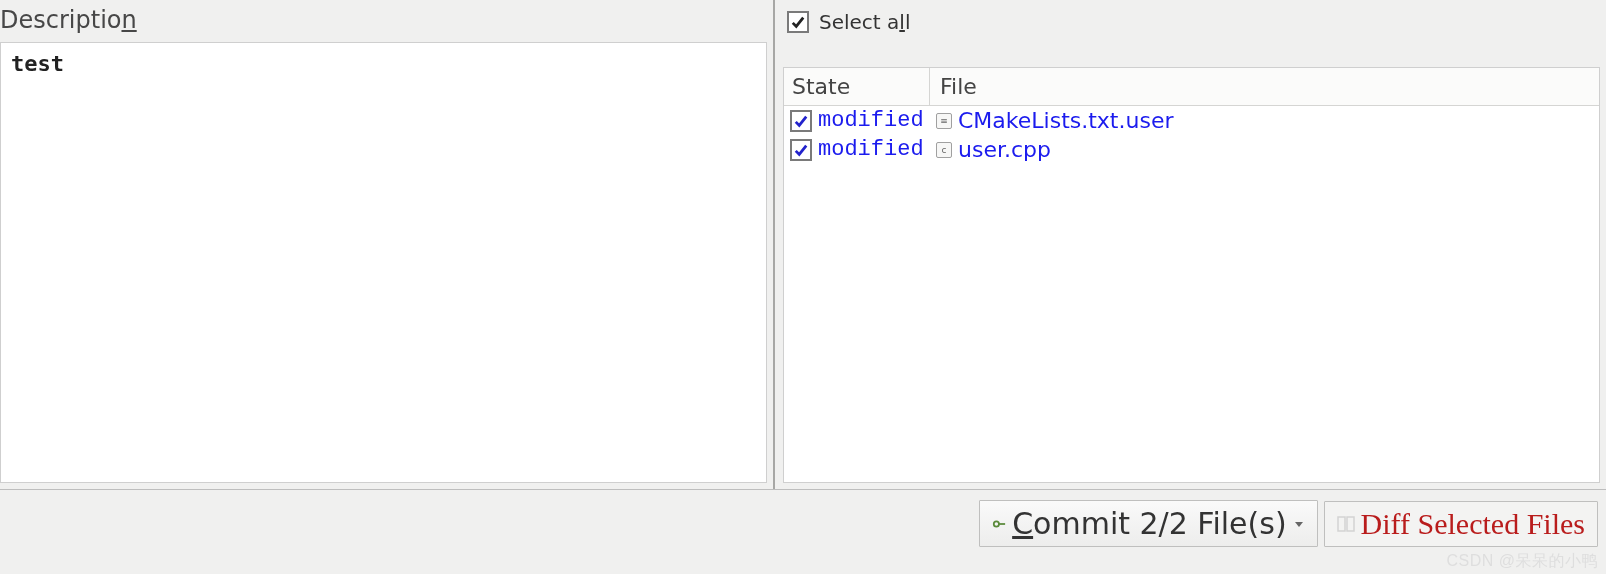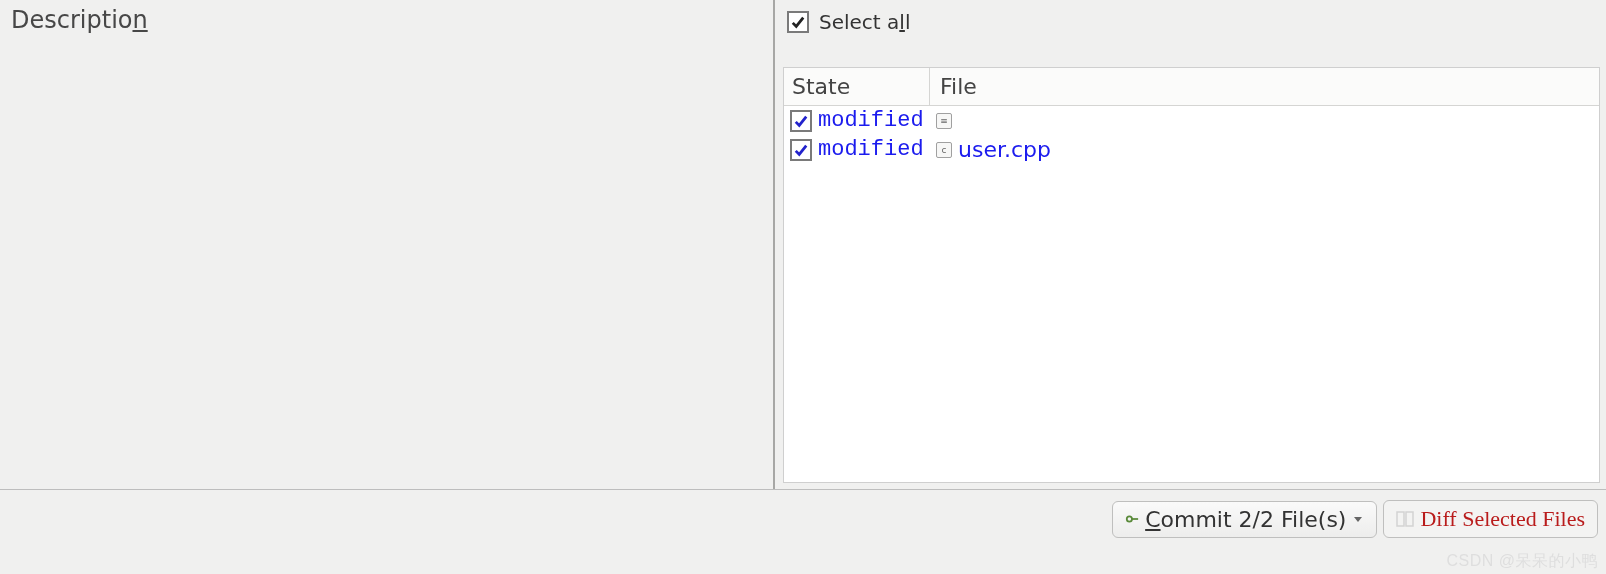--- a/index.html
+++ b/index.html
@@ -16,21 +16,21 @@
   }
   .panes {
     display: flex;
     width: 100%;
     height: 490px;
     border-bottom: 1px solid #bdbdbd;
   }
   .pane-left {
     flex: 0 0 775px;
     border-right: 2px solid #a7a7a5;
-    padding: 2px 6px 6px 11px;
+    padding: 2px 6px 6px 0;
     display: flex;
     flex-direction: column;
     background: #f0f0ef;
     justify-content: space-between;
   }
   .pane-right {
     flex: 1;
     padding: 2px 6px 6px 2px;
     display: flex;
     flex-direction: column;
@@ -146,22 +146,22 @@
     justify-content: flex-end;
     align-items: center;
     gap: 6px;
     padding: 4px 8px;
     background: #f0f0ef;
   }
   .btn {
     border: 1px solid #bfbfbe;
     background: linear-gradient(#fafafa, #ededec);
     padding: 5px 12px;
-    font-size: 22px;
-    border-radius: 6px;
+    font-size: 30px;
+    border-radius: 1px;
     display: inline-flex;
     align-items: center;
     gap: 6px;
     cursor: pointer;
     color: #333;
   }
   .btn.disabled {
     color: #b91c1c;
     cursor: default;
     background: #f3f3f2;
@@ -190,20 +190,23 @@
   }
 </style>
 </head>
 <body>
 
 <div class="panes">
 
   <div class="pane-left">
     <div class="pane-label">
       <span>Descriptio</span><span class="accel">n</span><span></span>
+    </div>
+    <div class="description-box">
+      <span>test</span>
     </div>
   </div>
 
   <div class="pane-right">
 
     <div class="selectall-row">
       <span class="checkbox black-tick">
         <svg class="tick" viewBox="0 0 16 16">
             <polyline points="2,9 6,13 14,3"></polyline>
           </svg>
@@ -223,20 +226,21 @@
           <div class="state-cell">
             <span class="checkbox">
               <svg class="tick" viewBox="0 0 16 16">
                   <polyline points="2,9 6,13 14,3"></polyline>
                 </svg>
             </span>
             <span>modified</span>
           </div>
           <div class="file-cell">
             <span class="file-type-icon">≡</span>
+            <span>CMakeLists.txt.user</span>
           </div>
         </div>
         <div class="file-row">
           <div class="state-cell">
             <span class="checkbox">
               <svg class="tick" viewBox="0 0 16 16">
                   <polyline points="2,9 6,13 14,3"></polyline>
                 </svg>
             </span>
             <span>modified</span>

